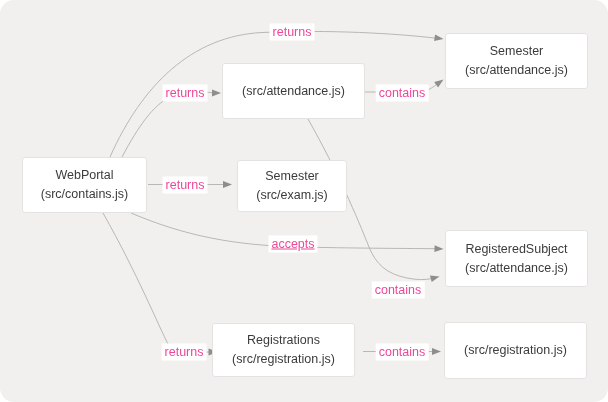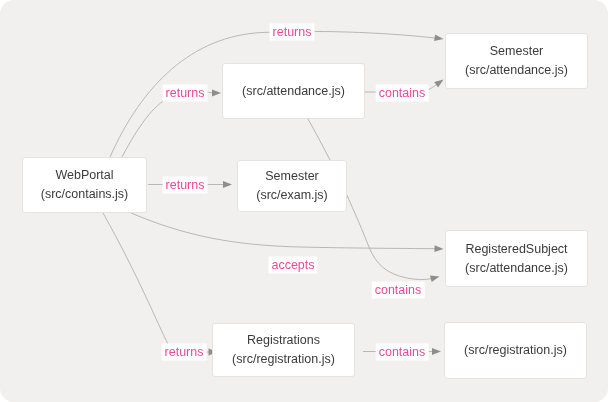--- a/index.html
+++ b/index.html
@@ -86,19 +86,19 @@
         <div class="subtitle">(src/registration.js)</div>
       </div>
       <div class="node" style="left: 444px; top: 322px; width: 143px; height: 57px;">
         <div class="subtitle">(src/registration.js)</div>
       </div>
     </div>
   <div id="labels-layer">
       <div class="edge-label" style="left: 292px; top: 32px;">returns</div>
       <div class="edge-label" style="left: 185px; top: 93px;">returns</div>
       <div class="edge-label" style="left: 185px; top: 184.5px;">returns</div>
-      <div class="edge-label" style="left: 293px; top: 265px;">accepts</div>
+      <div class="edge-label" style="left: 293px; top: 244px; text-decoration: underline;">accepts</div>
       <div class="edge-label" style="left: 184px; top: 352px;">returns</div>
       <div class="edge-label" style="left: 402px; top: 93px;">contains</div>
       <div class="edge-label" style="left: 398px; top: 290px;">contains</div>
       <div class="edge-label" style="left: 402px; top: 351.5px;">contains</div>
     </div>
 </div>
 
 </body></html>

